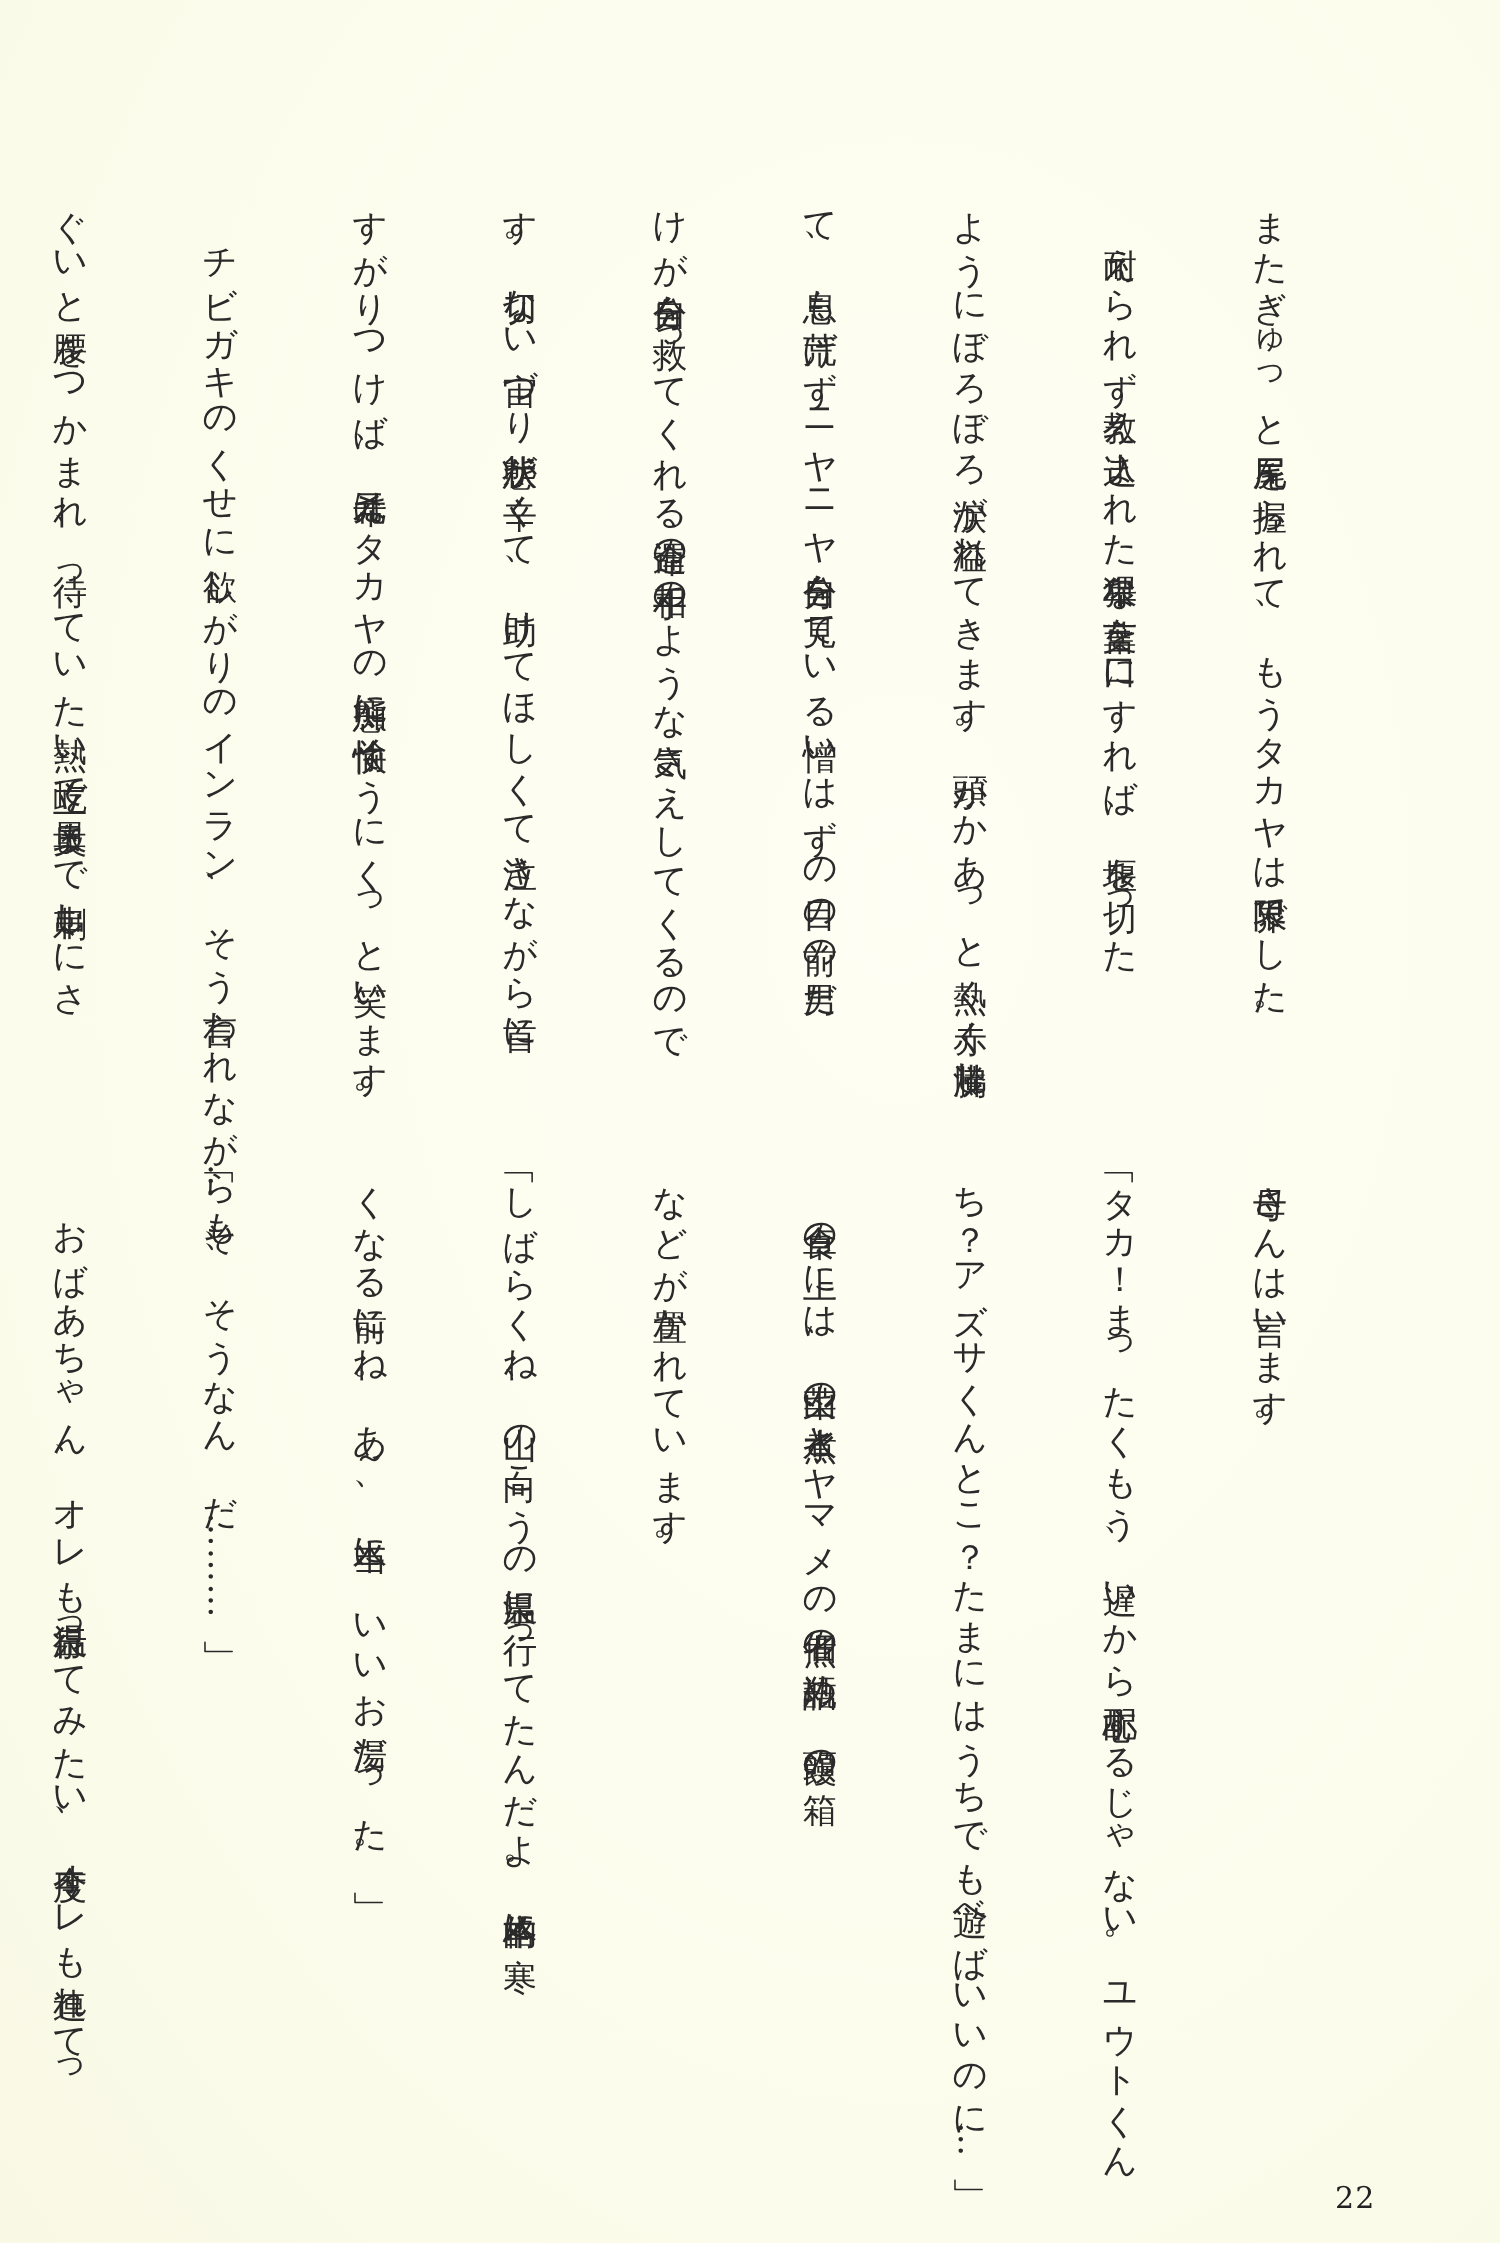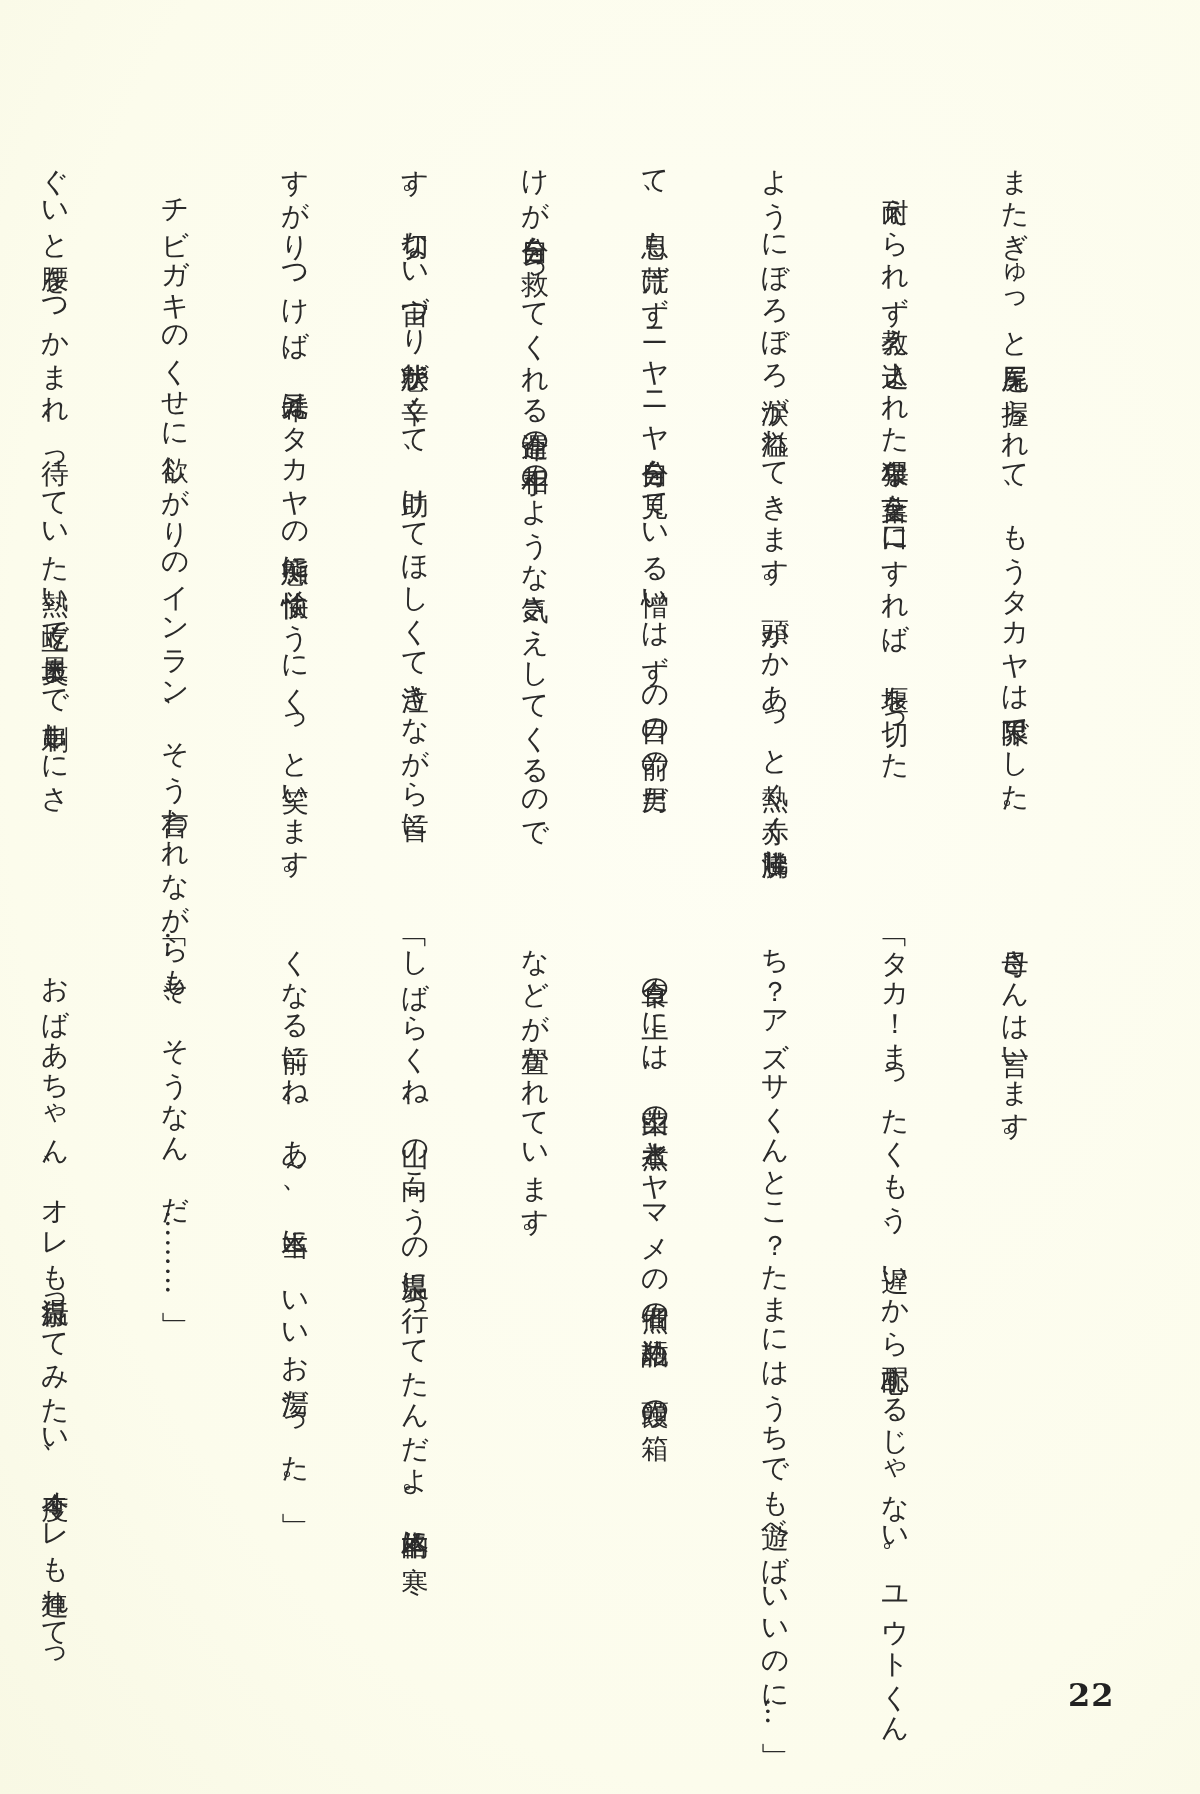--- a/index.html
+++ b/index.html
@@ -44,24 +44,24 @@
     width: 1040px;
   }
   .col {
     display: block;
     margin: 0;
     padding: 0;
   }
   .page-number {
     position: absolute;
     left: 1068px;
-    top: 1676px;
+    top: 1744px;
     font-family: "DejaVu Serif", "Liberation Serif", serif;
-    font-size: 32px;
-    font-weight: bold;
+    font-size: 24px;
+    font-weight: normal;
     color: #222;
     letter-spacing: 1px;
   }
 </style>
 </head>
 <body>
 
 <div class="page">
 
   <div class="block block-top">

